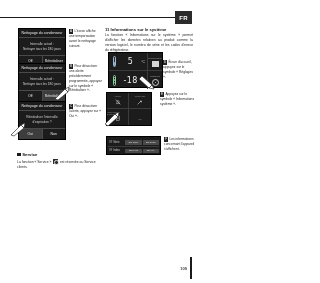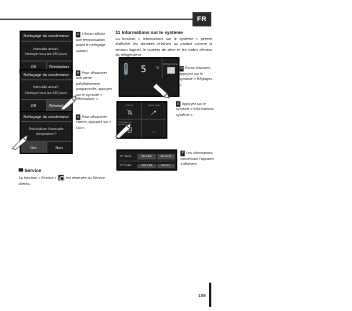--- a/index.html
+++ b/index.html
@@ -272,20 +272,35 @@
       <div class="therm">
           <div class="therm-ico"></div>
         </div>
       <div class="temp-val">5</div>
       <div class="temp-unit">°C</div>
       <div class="temp-cells">
         <div class="cell-cap">Réfrigérateur</div>
         <div class="sq-ico"></div>
       </div>
     </div>
+    <div class="temp-row">
+      <div class="therm">
+        <div class="therm-ico f">
+            <span class="dot"></span>
+            <span class="dot"></span>
+            <span class="dot"></span>
+          </div>
+      </div>
+      <div class="temp-val">-18</div>
+      <div class="temp-unit">°C</div>
+      <div class="temp-cells">
+        <div class="cell-cap">Réglages</div>
+        <div class="gear-ico"></div>
+      </div>
+    </div>
   </div>
 
   <div class="arrow" style="left:138px; top:74px;">
     <svg width="20" height="16" viewBox="0 0 20 16">
       <polygon points="2,5 12,14 9,17 -1,8" fill="#ffffff" stroke="#1a1a1a" stroke-width="0.6" transform="translate(2,-3)"></polygon>
       <polygon points="12,14 9,17 14,18" fill="#ffffff" stroke="#1a1a1a" stroke-width="0.6" transform="translate(2,-3)"></polygon>
     </svg>
   </div>
 
   <div class="callout" style="left:163px; top:60px; width:32px;">

